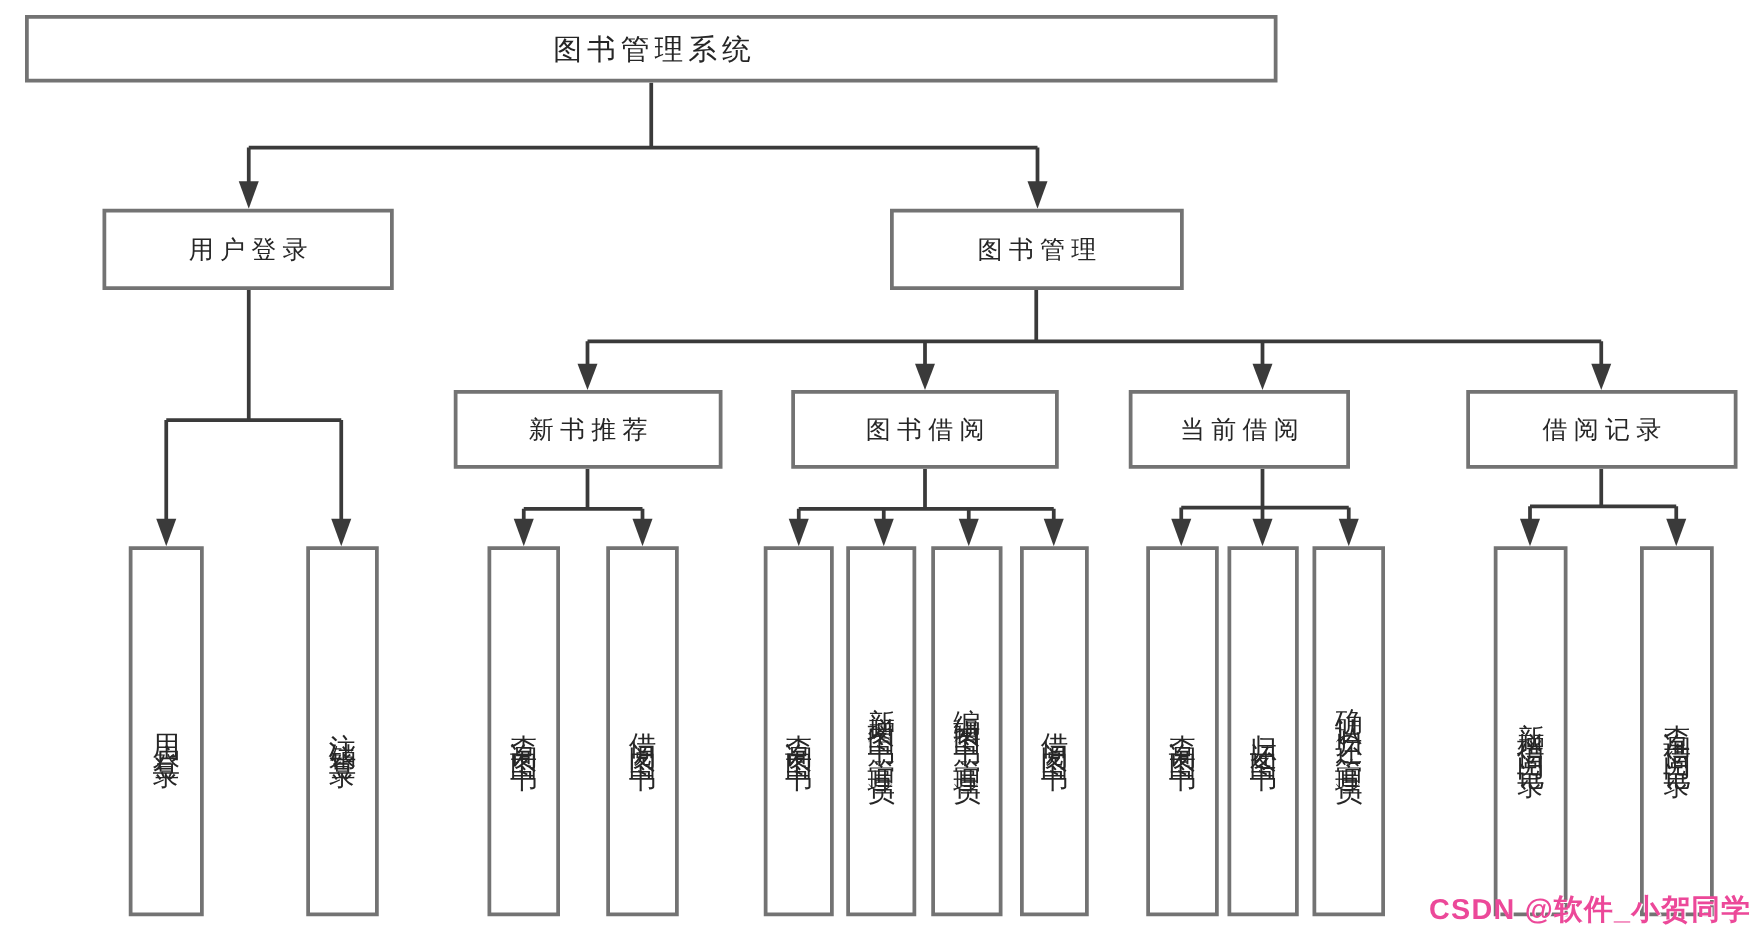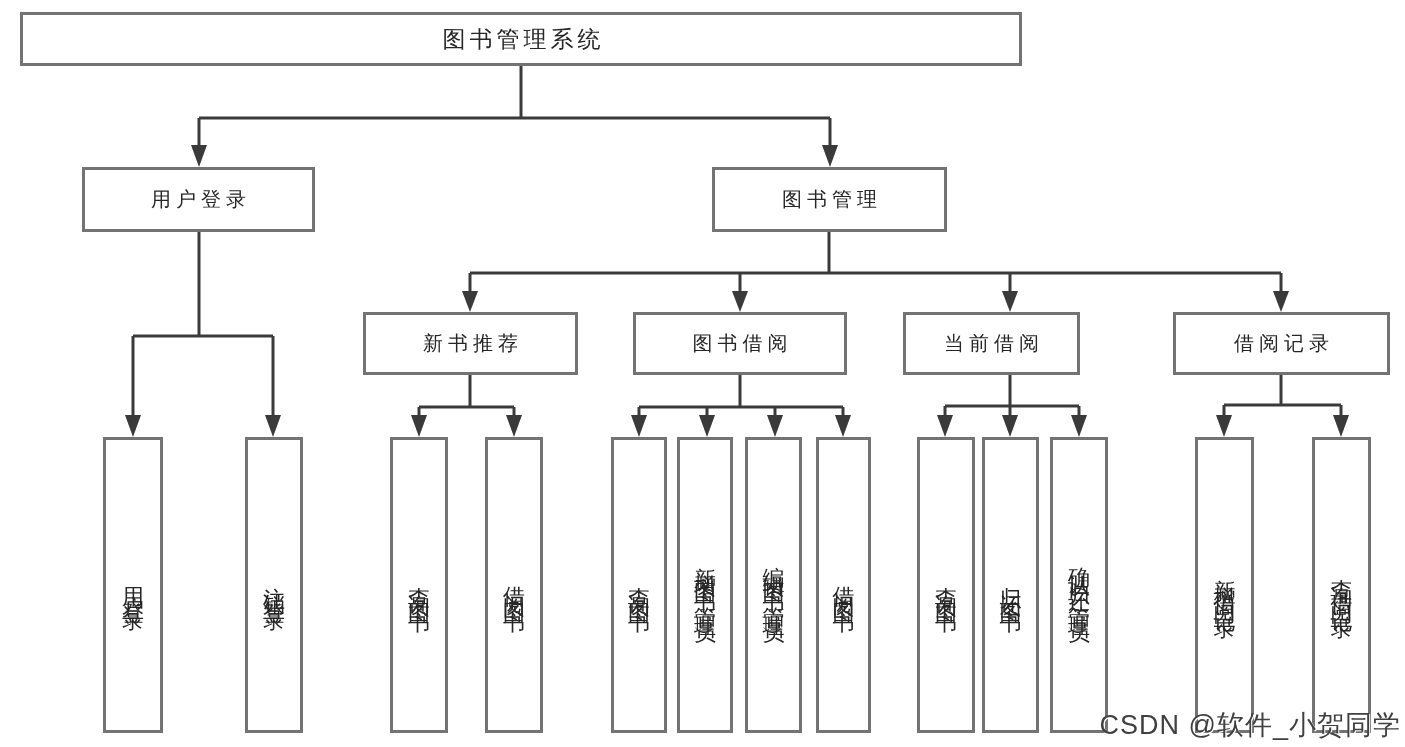--- a/index.html
+++ b/index.html
@@ -34,25 +34,26 @@
     text-orientation: mixed;
     font-size: 22px;
     letter-spacing: 8px;
     line-height: 1;
     white-space: nowrap;
   }
   .watermark {
     position: absolute;
     right: 4px;
     bottom: 4px;
-    font-size: 27px;
-    color: #404040;
+    font-size: 23px;
+    color: #ec4899;
     letter-spacing: 1px;
     text-shadow: 1px 1px 0 #ffffff;
     white-space: nowrap;
+    font-weight: bold;
   }
 </style>
 </head>
 <body>
 
 <div class="stage">
 
   <svg class="connectors" width="1405" height="747" viewBox="0 0 1405 747">
     <g stroke="#3a3a3a" stroke-width="3" fill="none">
 

